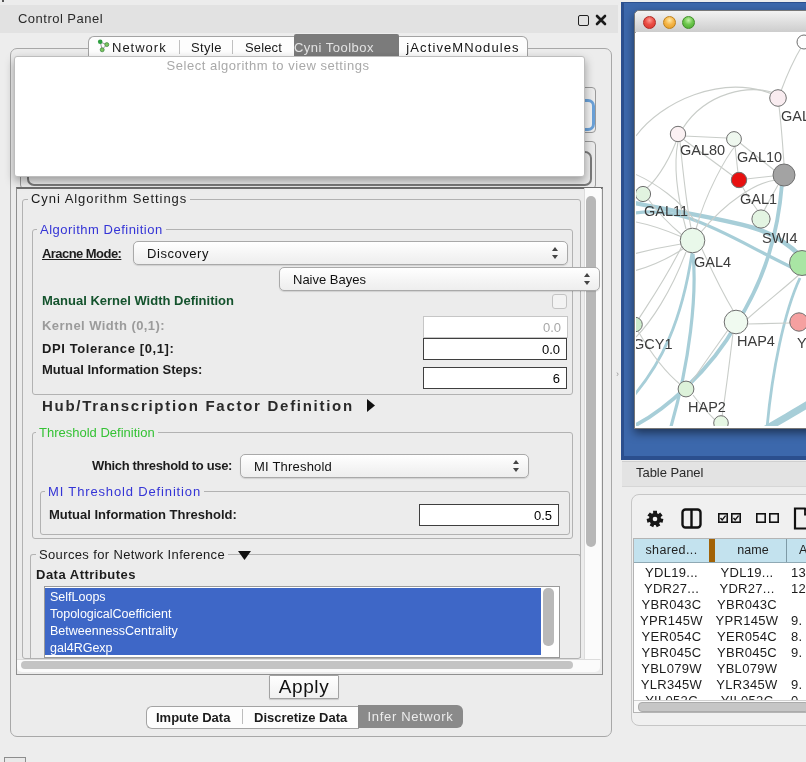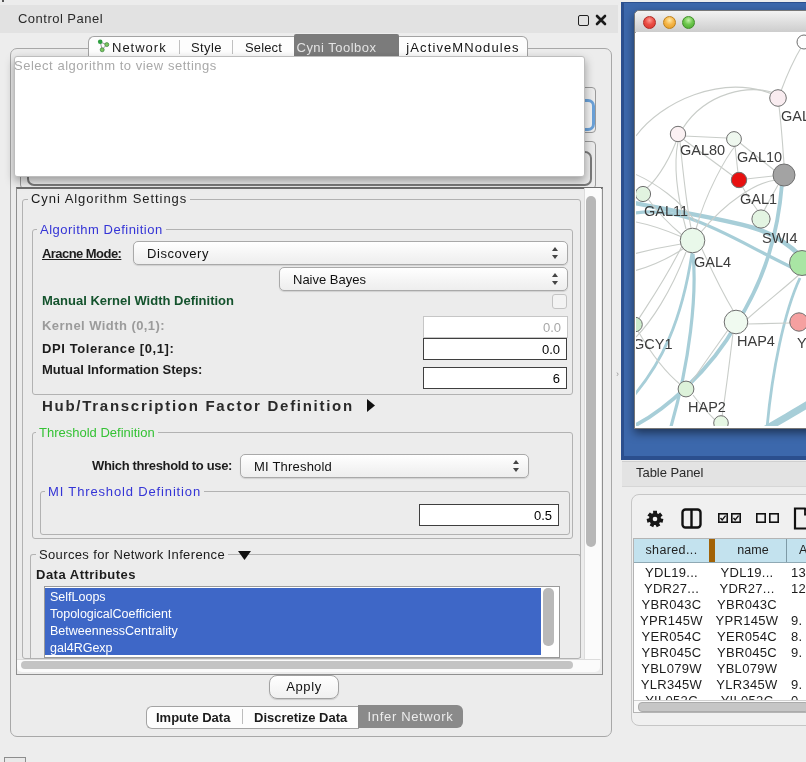--- a/index.html
+++ b/index.html
@@ -42,21 +42,21 @@
     <path d="M3.2,3 L9.6,5.6 M3.2,3 L5.2,10.6 M9.6,5.6 L5.2,10.6" stroke="#9a9a9a" stroke-width="1"></path>
     <circle cx="3.2" cy="2.8" r="2.3" fill="#2c9f3f"></circle>
     <circle cx="9.8" cy="5.6" r="2.0" fill="#7cc65c" stroke="#35813d" stroke-width="0.7"></circle>
     <circle cx="5.2" cy="10.8" r="2.0" fill="#7cc65c" stroke="#35813d" stroke-width="0.7"></circle>
   </svg>
   <div class="abs" style="left:112px;top:37px;width:80px;height:21px;line-height:21px;font-size:13px;color:#1b1b1b;letter-spacing:1.0px;">Network</div>
   <div class="abs" style="left:179px;top:40px;width:1px;height:14px;background:#c0c0c0;"></div>
   <div class="abs" style="left:191px;top:37px;width:40px;height:21px;line-height:21px;font-size:13px;color:#1b1b1b;letter-spacing:0.4px;">Style</div>
   <div class="abs" style="left:232px;top:40px;width:1px;height:14px;background:#c0c0c0;"></div>
   <div class="abs" style="left:245px;top:37px;width:45px;height:21px;line-height:21px;font-size:13px;color:#1b1b1b;letter-spacing:0.15px;">Select</div>
-  <div class="abs" style="left:284px;top:37px;width:105px;height:21px;line-height:21px;font-size:13px;color:#e3e3e3;text-align:center;letter-spacing:0.48px;">Cyni Toolbox</div>
+  <div class="abs" style="left:294px;top:37px;width:105px;height:21px;line-height:21px;font-size:13px;color:#e3e3e3;letter-spacing:0.48px;">Cyni Toolbox</div>
   <div class="abs" style="left:399px;top:37px;width:128px;height:21px;line-height:21px;font-size:13px;color:#141414;text-align:center;letter-spacing:1.1px;">jActiveMNodules</div>
 
   <div class="abs" style="left:20px;top:87px;width:574px;height:44px;border:1px solid #9a9a9a;border-radius:4px;"></div>
   <div class="abs" style="left:27px;top:99px;width:562px;height:26px;border:3px solid #6aa1d8;border-radius:7px;background:#f2f2f2;"></div>
   <div class="abs" style="left:20px;top:141px;width:574px;height:46px;border:1px solid #9a9a9a;border-radius:4px;"></div>
   <div class="abs" style="left:27px;top:151px;width:561px;height:31px;border:2px solid #7a7a7a;border-radius:7px;background:#ebebeb;overflow:hidden;">
     <div style="position:absolute;left:14px;top:7px;font-size:13px;letter-spacing:0.5px;color:rgba(255,255,255,0.85);">Select algorithm to set default mode</div>
   </div>
 
   <div class="abs" style="left:16px;top:187px;width:585px;height:485px;border:1px solid #8f8f8f;border-top:2px solid #6e6e6e;background:#ececec;"></div>
@@ -73,21 +73,21 @@
   <div class="grp" style="left:32px;top:229px;width:539px;height:164px;"></div>
   <div class="gtitle" style="left:37px;top:223px;color:#3434d6;letter-spacing:0.5px;">Algorithm Definition</div>
 
   <div class="abs blab" style="left:42px;top:246px;letter-spacing:-0.55px;text-decoration:underline;">Aracne Mode:</div>
   <div class="combo" style="left:133px;top:241px;width:433px;height:22px;">
     <span class="ctext" style="letter-spacing:0.55px;">Discovery</span>
     <svg class="carr" viewBox="0 0 8 14">
         <path d="M4,1 L7,5 L1,5 Z M4,13 L7,9 L1,9 Z" fill="#444"></path>
       </svg>
   </div>
-  <div class="combo" style="left:279px;top:267px;width:287px;height:22px;">
+  <div class="combo" style="left:279px;top:267px;width:287px;height:22px;padding-left:32px;">
     <span class="ctext">Naive Bayes</span>
     <svg class="carr" viewBox="0 0 8 14">
         <path d="M4,1 L7,5 L1,5 Z M4,13 L7,9 L1,9 Z" fill="#444"></path>
       </svg>
   </div>
   <div class="abs blab" style="left:42px;top:293px;color:#14532d;">Manual Kernel Width Definition</div>
   <div class="abs" style="left:552px;top:294px;width:13px;height:13px;border:1px solid #c3c3c3;border-radius:3px;background:#f3f3f3;"></div>
   <div class="abs blab" style="left:42px;top:318px;color:#9b9b9b;letter-spacing:0.44px;">Kernel Width (0,1):</div>
   <div class="tfield" style="left:423px;top:316px;width:143px;height:20px;border:1px solid #c6c6c6;color:#a8a8a8;">
       <span>0.0</span>
@@ -110,50 +110,51 @@
   <div class="gtitle" style="left:36px;top:426px;color:#35c235;text-align:right;">Threshold Definition</div>
   <div class="abs blab" style="left:92px;top:458px;letter-spacing:-0.35px;">Which threshold to use:</div>
   <div class="combo" style="left:240px;top:454px;width:287px;height:22px;">
     <span class="ctext" style="letter-spacing:0.2px;">MI Threshold</span>
     <svg class="carr" viewBox="0 0 8 14">
         <path d="M4,1 L7,5 L1,5 Z M4,13 L7,9 L1,9 Z" fill="#444"></path>
       </svg>
   </div>
   <div class="grp" style="left:40px;top:491px;width:528px;height:42px;"></div>
   <div class="gtitle" style="left:45px;top:485px;color:#3434d6;letter-spacing:0.85px;">MI Threshold Definition</div>
+  <div class="abs blab" style="left:49px;top:507px;">Mutual Information Threshold:</div>
   <div class="tfield" style="left:419px;top:504px;width:138px;height:20px;border:1.5px solid #3f3f3f;color:#000;">
       <span>0.5</span>
     </div>
 
   <div class="grp" style="left:30px;top:554px;width:549px;height:103px;border-bottom:none;border-radius:3px 3px 0 0;"></div>
   <div class="gtitle" style="left:36px;top:548px;color:#1a1a1a;letter-spacing:0.36px;">Sources for Network Inference</div>
   <svg class="abs" style="left:238px;top:551px;" width="13" height="9" viewBox="0 0 13 9">
       <path d="M0,0 L13,0 L6.5,9 Z" fill="#111"></path>
     </svg>
   <div class="abs blab" style="left:36px;top:567px;letter-spacing:0.49px;">Data Attributes</div>
   <div class="abs" style="left:44px;top:586px;width:514px;height:70px;background:#ffffff;border:1px solid #9a9a9a;"></div>
   <div class="abs" style="left:45px;top:588px;width:496px;height:67px;background:#3e67c7;"></div>
   <div class="abs" style="left:50px;top:589px;width:400px;font-size:12.5px;line-height:17px;color:#fff;">SelfLoops<br>TopologicalCoefficient<br>BetweennessCentrality<br>gal4RGexp</div>
   <div class="abs" style="left:543px;top:588px;width:11px;height:58px;background:#b9b9b9;border-radius:5px;"></div>
 
-  <div class="abs" style="left:269px;top:675px;width:68px;height:22px;border:1px solid #a2a2a2;border-radius:8px;background:linear-gradient(#ffffff,#f0f0f0);
-       font-size:13px;color:#111;text-align:center;line-height:22px;letter-spacing:0.6px;box-shadow:0 1px 1px rgba(0,0,0,0.15);">Apply</div>
+  <div class="abs" style="left:269px;top:675px;width:68px;height:22px;border:1px solid #a2a2a2;border-radius:1px;background:linear-gradient(#ffffff,#f0f0f0);
+       font-size:19px;color:#111;text-align:center;line-height:22px;letter-spacing:0.6px;box-shadow:0 1px 1px rgba(0,0,0,0.15);">Apply</div>
 
   <div class="abs" style="left:146px;top:706px;width:212px;height:21px;background:#fdfdfd;border:1px solid #a3a3a3;border-right:none;border-radius:6px 0 0 6px;"></div>
   <div class="abs" style="left:358px;top:705px;width:105px;height:23px;background:#8a8a8a;border-radius:0 6px 6px 0;"></div>
   <div class="abs blab" style="left:156px;top:710px;">Impute Data</div>
   <div class="abs" style="left:242px;top:709px;width:1px;height:15px;background:#bdbdbd;"></div>
   <div class="abs blab" style="left:254px;top:710px;">Discretize Data</div>
   <div class="abs" style="left:358px;top:706px;width:105px;height:21px;line-height:21px;font-size:13px;color:#ececec;text-align:center;letter-spacing:0.65px;">Infer Network</div>
 
   <div class="abs" style="left:616px;top:369px;font-size:9px;color:#999;">›</div>
 
   <div class="abs" style="left:14px;top:56px;width:569px;height:119px;background:#ffffff;border:1px solid #bdbdbd;border-radius:3px;
        box-shadow:0 4px 10px rgba(0,0,0,0.35);"></div>
-  <div class="abs" style="left:14px;top:58px;width:508px;height:16px;font-size:13px;line-height:16px;color:#a9a9a9;text-align:left;letter-spacing:0.52px;">Select algorithm to view settings</div>
+  <div class="abs" style="left:14px;top:58px;width:508px;height:16px;font-size:13px;line-height:16px;color:#a9a9a9;text-align:center;letter-spacing:0.52px;">Select algorithm to view settings</div>
 
   <div class="abs" style="left:621px;top:2px;width:185px;height:453px;background:#3c68ac;border-left:3px solid #2b4f8e;border-bottom:4px solid #2b4f8e;border-top:1px solid #2b4f8e;"></div>
 
   <div class="abs" style="left:634px;top:10px;width:180px;height:417px;background:#fff;border:1px solid #777;border-radius:5px 5px 0 0;box-shadow:0 4px 10px rgba(0,0,0,0.5);"></div>
   <div class="abs" style="left:635px;top:11px;width:178px;height:21px;background:linear-gradient(#f2f2f2,#cdcdcd);border-bottom:1px solid #999;border-radius:5px 5px 0 0;"></div>
   <div class="abs" style="left:643px;top:16px;width:11px;height:11px;border-radius:50%;background:radial-gradient(circle at 50% 30%, #ff9a94 0%, #ea4f45 45%, #d8332c 100%);border:0.5px solid #b02a25;"></div>
   <div class="abs" style="left:663px;top:16px;width:11px;height:11px;border-radius:50%;background:radial-gradient(circle at 50% 30%, #ffe9a8 0%, #f6b74a 45%, #e09a24 100%);border:0.5px solid #c08119;"></div>
   <div class="abs" style="left:682px;top:16px;width:11px;height:11px;border-radius:50%;background:radial-gradient(circle at 50% 30%, #c4f0a9 0%, #6ec84e 45%, #47a52c 100%);border:0.5px solid #3f8f28;"></div>
 
   <svg class="abs" style="left:636px;top:32px;background:#fff;" width="170" height="394" viewBox="0 0 170 394">

